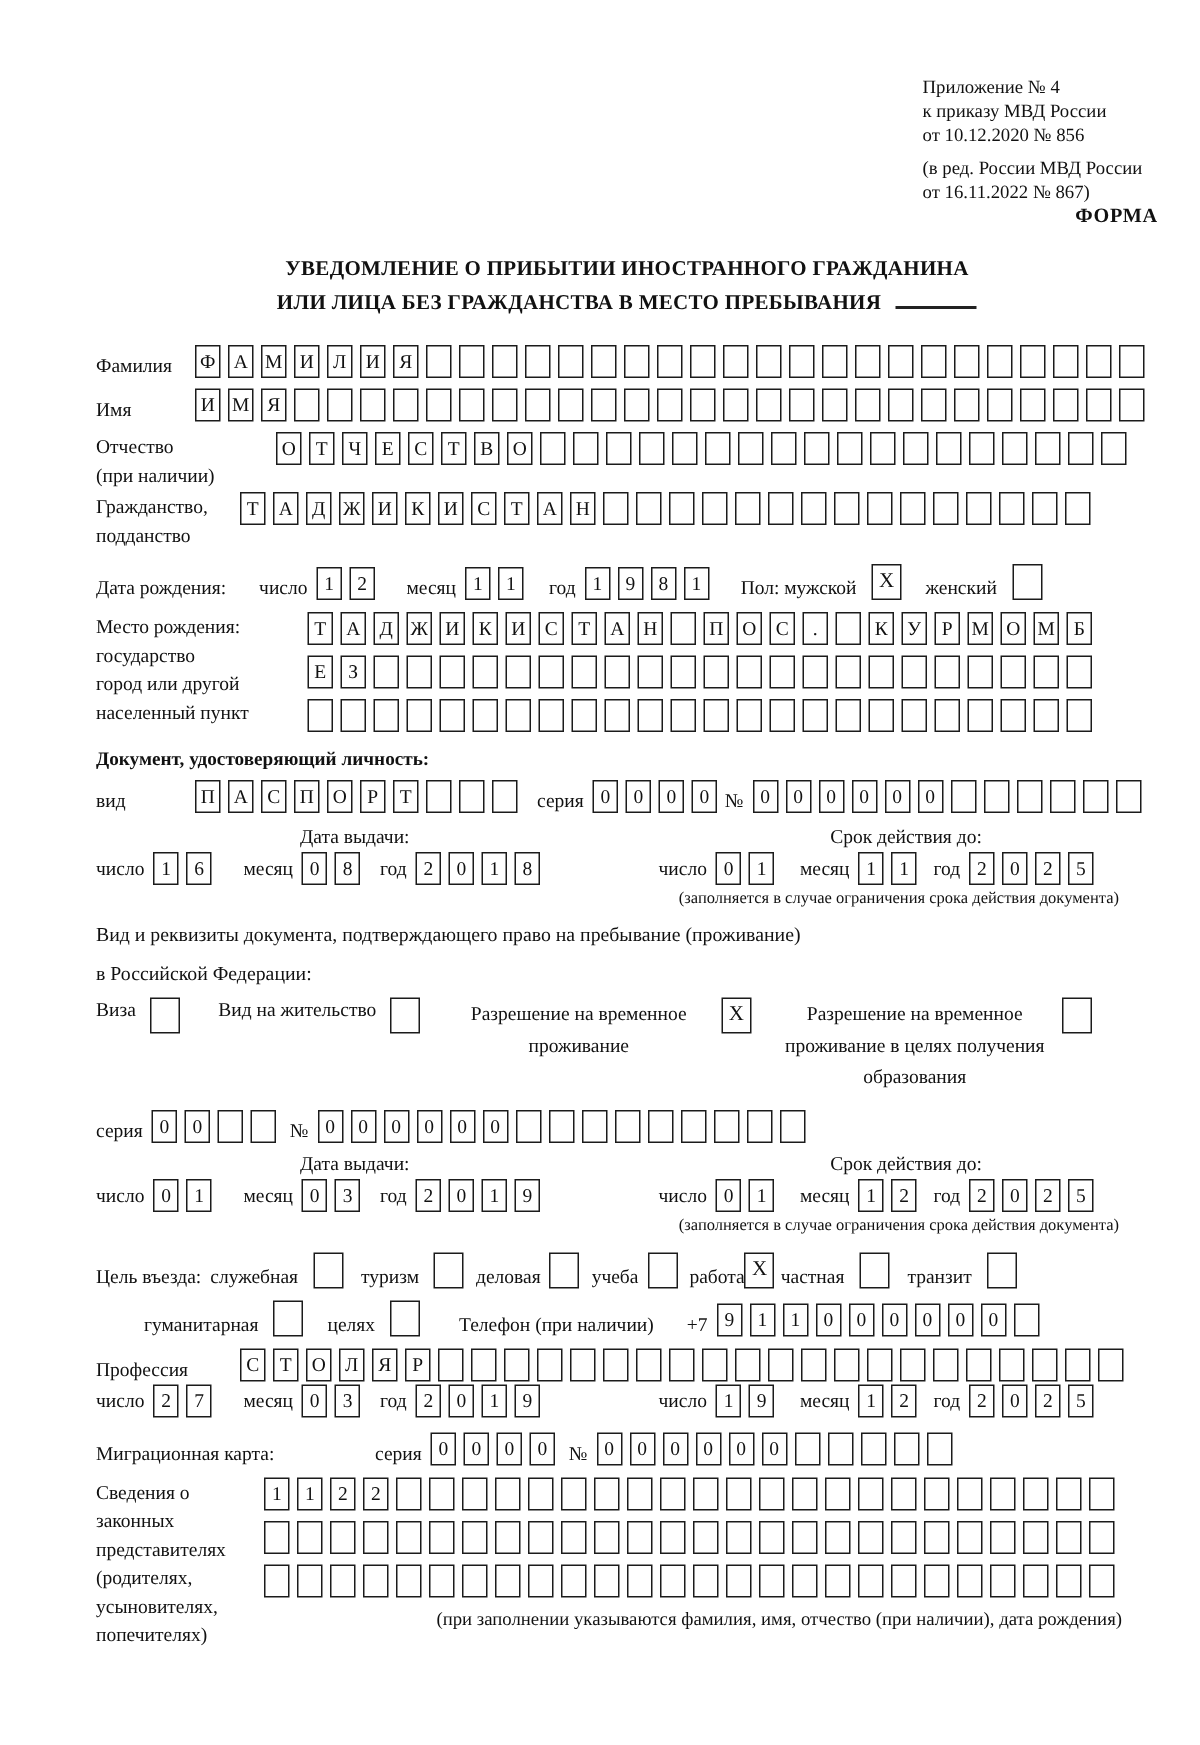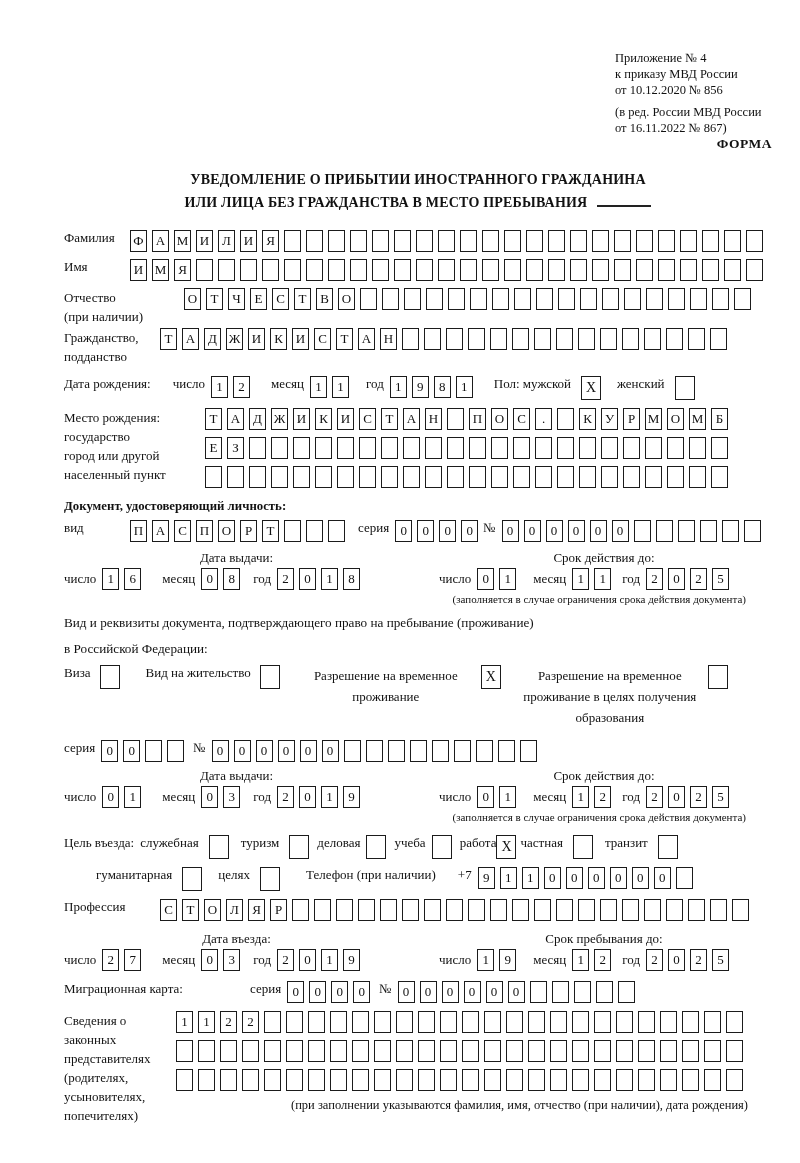--- a/index.html
+++ b/index.html
@@ -12,21 +12,21 @@
   .hdr .amend{margin-top:6px;}
   .forma{margin-top:0;text-align:right;font-weight:bold;font-size:13.5px;letter-spacing:.5px;}
 
   
   .title{margin:16px 0 0 0;text-align:center;font-size:14px;font-weight:bold;line-height:23px;letter-spacing:.2px;}
   .blank{display:inline-block;width:54px;border-bottom:2px solid #222;margin-left:10px;height:12px;}
 
   .sec{margin:24px 0 0 2px;font-size:13.2px;font-weight:bold;letter-spacing:.2px;}
 
   
-  .row{display:flex;align-items:flex-start;}
+  .row{display:flex;align-items:flex-end;}
   .rowtop{display:flex;align-items:flex-start;}
   .lbl{white-space:nowrap;}
   .lblcol div{line-height:19px;}
   .w66{width:66px;flex:none;}
   .w120{width:120px;flex:none;}
   .w96{width:96px;flex:none;}
   .w140{width:141px;flex:none;}
   .w112{width:112px;flex:none;}
   .w186{width:186px;flex:none;}
 
@@ -593,24 +593,20 @@
         <span class="cell"></span>
         <span class="cell"></span>
         <span class="cell"></span>
         <span class="cell"></span>
         <span class="cell"></span>
         <span class="cell"></span>
         <span class="cell"></span>
       </span>
   </div>
 
-  <div class="pair-head mt10">
-    <div class="ph-l">Дата въезда:</div>
-    <div class="ph-r">Срок пребывания до:</div>
-  </div>
   <div class="pair-row mt2">
     <div class="pr-l">
       <span class="lbl mr6">число</span>
       <span class="cells">
           <span class="cell">2</span>
           <span class="cell">7</span>
         </span>
       <span class="lbl ml16 mr6">месяц</span>
       <span class="cells">
           <span class="cell">0</span>

